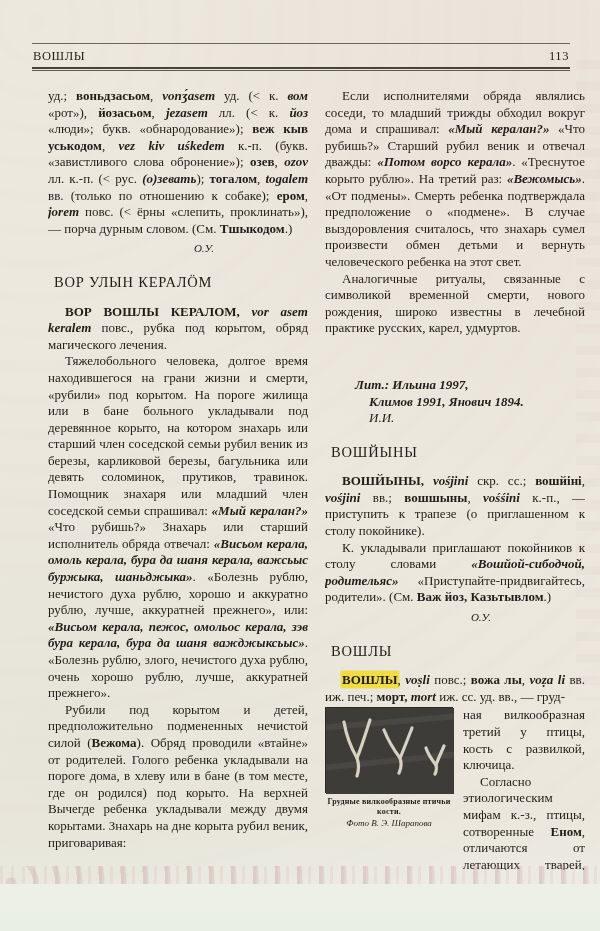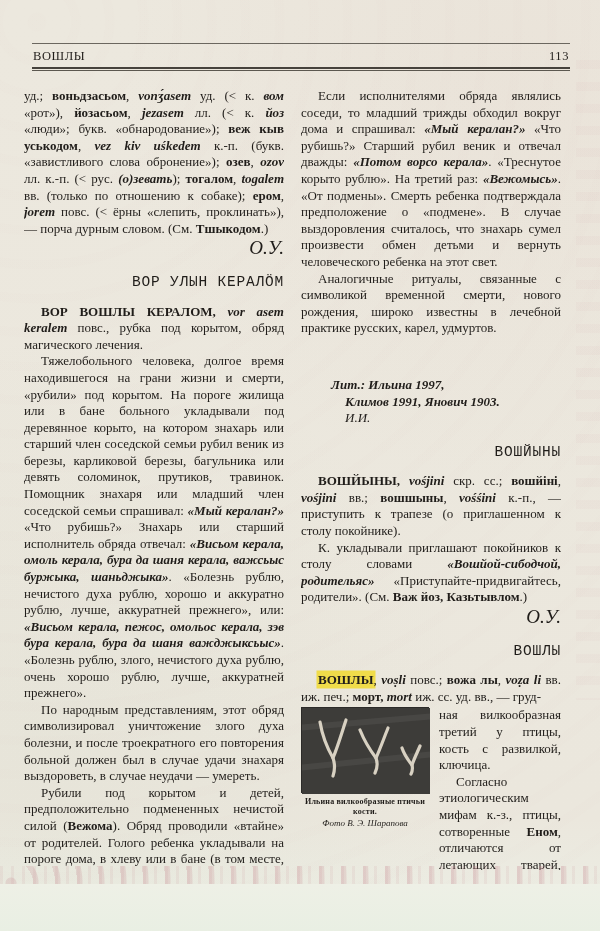--- a/index.html
+++ b/index.html
@@ -26,31 +26,31 @@
   .page-bottom{position:absolute;left:0;top:884px;width:600px;height:47px;
     background:linear-gradient(#eef0e6,#e9efe3);}
 
   
   .runhead{position:absolute;left:32px;right:30px;top:43px;}
   .runhead .rule-top{border-top:1px solid #6b675f;height:6px;}
   .runhead-row{display:flex;justify-content:space-between;align-items:baseline;font-size:12.5px;letter-spacing:.6px;padding:0 1px 3px 1px;}
   .runhead .rule-bottom{border-top:2.5px solid var(--rule);border-bottom:1px solid #5c5850;height:4px;}
 
   
-  .columns{position:absolute;left:24px;top:88px;width:537px;height:782px;display:flex;gap:17px;overflow:hidden;}
+  .columns{position:absolute;left:48px;top:88px;width:537px;height:782px;display:flex;gap:17px;overflow:hidden;}
   .col{width:260px;font-size:13px;line-height:16.6px;text-align:justify;overflow:hidden;}
   .col p{margin:0;}
   .para.ind{text-indent:17px;}
   .t-n{font-style:normal;}
   .t-b{font-weight:bold;}
   .t-i{font-style:italic;}
   .t-bi{font-weight:bold;font-style:italic;}
   .t-hl{font-weight:bold;background:var(--hl);box-shadow:0 0 0 1.5px var(--hl);}
-  .sig{font-style:italic;font-size:19px;margin:3px 0 5px 52px;text-align:right;}
-  .sect-head{font-size:14.5px;letter-spacing:.8px;margin:17px 0 13px 18px;text-align:right;font-family:Liberation Mono, monospace;}
+  .sig{font-style:italic;font-size:11px;margin:3px 0 5px 52px;text-align:center;}
+  .sect-head{font-size:14.5px;letter-spacing:.8px;margin:17px 0 13px 6px;text-align:left;}
   .lit{margin:3px 0 2px 30px;text-align:left;font-size:13px;}
   .lit .lit-line{display:block;}
 
   
   .figrow{display:flex;gap:10px;margin-top:2px;}
   .fig{width:128px;flex:0 0 128px;}
   .photo{width:128px;height:86px;background:var(--photo);border:1px solid #2c2b29;}
   .cap1{font-weight:bold;font-size:8px;line-height:9.5px;text-align:center;margin-top:4px;letter-spacing:.2px;}
   .cap2{font-style:italic;font-size:9px;line-height:11px;text-align:center;margin-top:2px;}
   .fig-side{flex:1;min-width:0;}
@@ -71,29 +71,28 @@
     <div class="rule-bottom"></div>
   </header>
 
   <main class="columns">
     <section class="col" id="col-left">
         <p class="para"><span class="t-n">уд.; </span><span class="t-b">воньдзасьом</span><span class="t-n">, </span><span class="t-bi">vonʒ́asem</span><span class="t-n"> уд. (&lt; к. </span><span class="t-bi">вом</span><span class="t-n"> «рот»), </span><span class="t-b">йозасьом</span><span class="t-n">, </span><span class="t-bi">jezasem</span><span class="t-n"> лл. (&lt; к. </span><span class="t-bi">йоз</span><span class="t-n"> «люди»; букв. «обнародование»); </span><span class="t-b">веж кыв уськодом</span><span class="t-n">, </span><span class="t-bi">vez kiv uśkedem</span><span class="t-n"> к.-п. (букв. «завистливого слова обронение»); </span><span class="t-b">озев</span><span class="t-n">, </span><span class="t-bi">ozov</span><span class="t-n"> лл. к.-п. (&lt; рус. </span><span class="t-bi">(о)зевать</span><span class="t-n">); </span><span class="t-b">тогалом</span><span class="t-n">, </span><span class="t-bi">togalem</span><span class="t-n"> вв. (только по отношению к собаке); </span><span class="t-b">ером</span><span class="t-n">, </span><span class="t-bi">jorem</span><span class="t-n"> повс. (&lt; ёрны «слепить, проклинать»), — порча дурным словом. (См. </span><span class="t-b">Тшыкодом</span><span class="t-n">.)</span></p>
         <div class="sig">О.У.</div>
         <div class="sect-head">ВОР УЛЫН КЕРАЛÖМ</div>
         <p class="para ind"><span class="t-b">ВОР ВОШЛЫ КЕРАЛОМ, </span><span class="t-bi">vor asem keralem</span><span class="t-n"> повс., рубка под корытом, обряд магического лечения.</span></p>
         <p class="para ind"><span class="t-n">Тяжелобольного человека, долгое время находившегося на грани жизни и смерти, «рубили» под корытом. На пороге жилища или в бане больного укладывали под деревянное корыто, на котором знахарь или старший член соседской семьи рубил веник из березы, карликовой березы, багульника или девять соломинок, прутиков, травинок. Помощник знахаря или младший член соседской семьи спрашивал: </span><span class="t-bi">«Мый кералан?»</span><span class="t-n"> «Что рубишь?» Знахарь или старший исполнитель обряда отвечал: </span><span class="t-bi">«Висьом керала, омоль керала, бура да шаня керала, важсьыс буржыка, шаньджыка»</span><span class="t-n">. «Болезнь рублю, нечистого духа рублю, хорошо и аккуратно рублю, лучше, аккуратней прежнего», или: </span><span class="t-bi">«Висьом керала, пежос, омольос керала, зэв бура керала, бура да шаня важджыксьыс»</span><span class="t-n">. «Болезнь рублю, злого, нечистого духа рублю, очень хорошо рублю, лучше, аккуратней прежнего».</span></p>
-        <p class="para ind"><span class="t-n">По народным представлениям, этот обряд символизировал уничтожение злого духа болезни, и после троекратного его повторения больной должен был в случае удачи знахаря выздороветь, в случае неудачи — умереть.</span></p>
         <p class="para ind"><span class="t-n">Рубили под корытом и детей, предположительно подмененных нечистой силой (</span><span class="t-b">Вежома</span><span class="t-n">). Обряд проводили «втайне» от родителей. Голого ребенка укладывали на пороге дома, в хлеву или в бане (в том месте, где он родился) под корыто. На верхней Вычегде ребенка укладывали между двумя корытами. Знахарь на дне корыта рубил веник, приговаривая: </span></p>
       </section>
     <section class="col" id="col-right">
         <p class="para ind"><span class="t-n">Если исполнителями обряда являлись соседи, то младший трижды обходил вокруг дома и спрашивал: </span><span class="t-bi">«Мый кералан?»</span><span class="t-n"> «Что рубишь?» Старший рубил веник и отвечал дважды: </span><span class="t-bi">«Потом ворсо керала»</span><span class="t-n">. «Треснутое корыто рублю». На третий раз: </span><span class="t-bi">«Вежомысь»</span><span class="t-n">. «От подмены». Смерть ребенка подтверждала предположение о «подмене». В случае выздоровления считалось, что знахарь сумел произвести обмен детьми и вернуть человеческого ребенка на этот свет.</span></p>
         <p class="para ind"><span class="t-n">Аналогичные ритуалы, связанные с символикой временной смерти, нового рождения, широко известны в лечебной практике русских, карел, удмуртов.</span></p>
         <div class="lit">
           <span class="lit-line" style="padding-left: 0px; margin-top: 40px;"><span class="t-bi">Лит.: Ильина 1997,</span></span>
-          <span class="lit-line" style="padding-left: 14px;"><span class="t-bi">Климов 1991, Янович 1903.</span></span>
+          <span class="lit-line" style="padding-left: 14px;"><span class="t-bi">Климов 1991, Янович 1894.</span></span>
           <span class="lit-line" style="padding-left: 14px;"><span class="t-i">И.И.</span></span>
         </div>
         <div class="sect-head">ВОШЙЫНЫ</div>
         <p class="para ind"><span class="t-b">ВОШЙЫНЫ, </span><span class="t-bi">vośjini</span><span class="t-n"> скр. сс.; </span><span class="t-b">вошйiнi</span><span class="t-n">, </span><span class="t-bi">vośjini</span><span class="t-n"> вв.; </span><span class="t-b">вошшыны</span><span class="t-n">, </span><span class="t-bi">vośśini</span><span class="t-n"> к.-п., — приступить к трапезе (о приглашенном к столу покойнике).</span></p>
         <p class="para ind"><span class="t-n">К. укладывали приглашают покойников к столу словами </span><span class="t-bi">«Вошйой-сибодчой, родительяс»</span><span class="t-n"> «Приступайте-придвигайтесь, родители». (См. </span><span class="t-b">Важ йоз, Казьтывлом</span><span class="t-n">.)</span></p>
         <div class="sig">О.У.</div>
         <div class="sect-head">ВОШЛЫ</div>
         <p class="para ind"><span class="t-hl">ВОШЛЫ</span><span class="t-n">, </span><span class="t-bi">voṣli</span><span class="t-n"> повс.; </span><span class="t-b">вожа лы</span><span class="t-n">, </span><span class="t-bi">voẓa li</span><span class="t-n"> вв. иж. печ.; </span><span class="t-b">морт,</span><span class="t-n"> </span><span class="t-bi">mort</span><span class="t-n"> иж. сс. уд. вв., — груд-</span></p>
         <div class="figrow">
           <figure class="fig" style="margin: 0px;">
@@ -106,21 +105,21 @@
                 </g>
                 <g fill="none" stroke="#d8d1c2" stroke-width="3.2" stroke-linecap="round">
                   <path d="M18 14 C20 26 24 38 31 50 C33 56 33 62 31 68"></path>
                   <path d="M44 12 C40 24 36 38 31 50"></path>
                   <path d="M58 22 C62 32 68 42 74 50 C76 56 75 61 73 65"></path>
                   <path d="M86 20 C82 30 78 41 74 50"></path>
                   <path d="M100 40 C102 46 106 52 110 57 C111 61 110 64 109 66"></path>
                   <path d="M118 38 C115 45 112 51 110 57"></path>
                 </g>
               </svg></div>
-            <div class="cap1">Ильина вилкообразные птичьи кости.</div>
+            <div class="cap1">Грудные вилкообразные птичьи кости.</div>
             <div class="cap2">Фото В. Э. Шарапова</div>
           </figure>
           <div class="fig-side">
             <p class="para"><span class="t-n">ная вилкообразная третий у птицы, кость с развилкой, ключица.</span></p>
             <p class="para ind"><span class="t-n">Согласно этиологическим мифам к.-з., птицы, сотворенные </span><span class="t-b">Еном</span><span class="t-n">, отличаются от летающих тварей, порожден-</span></p>
           </div>
         </div>
       </section>
   </main>
 

